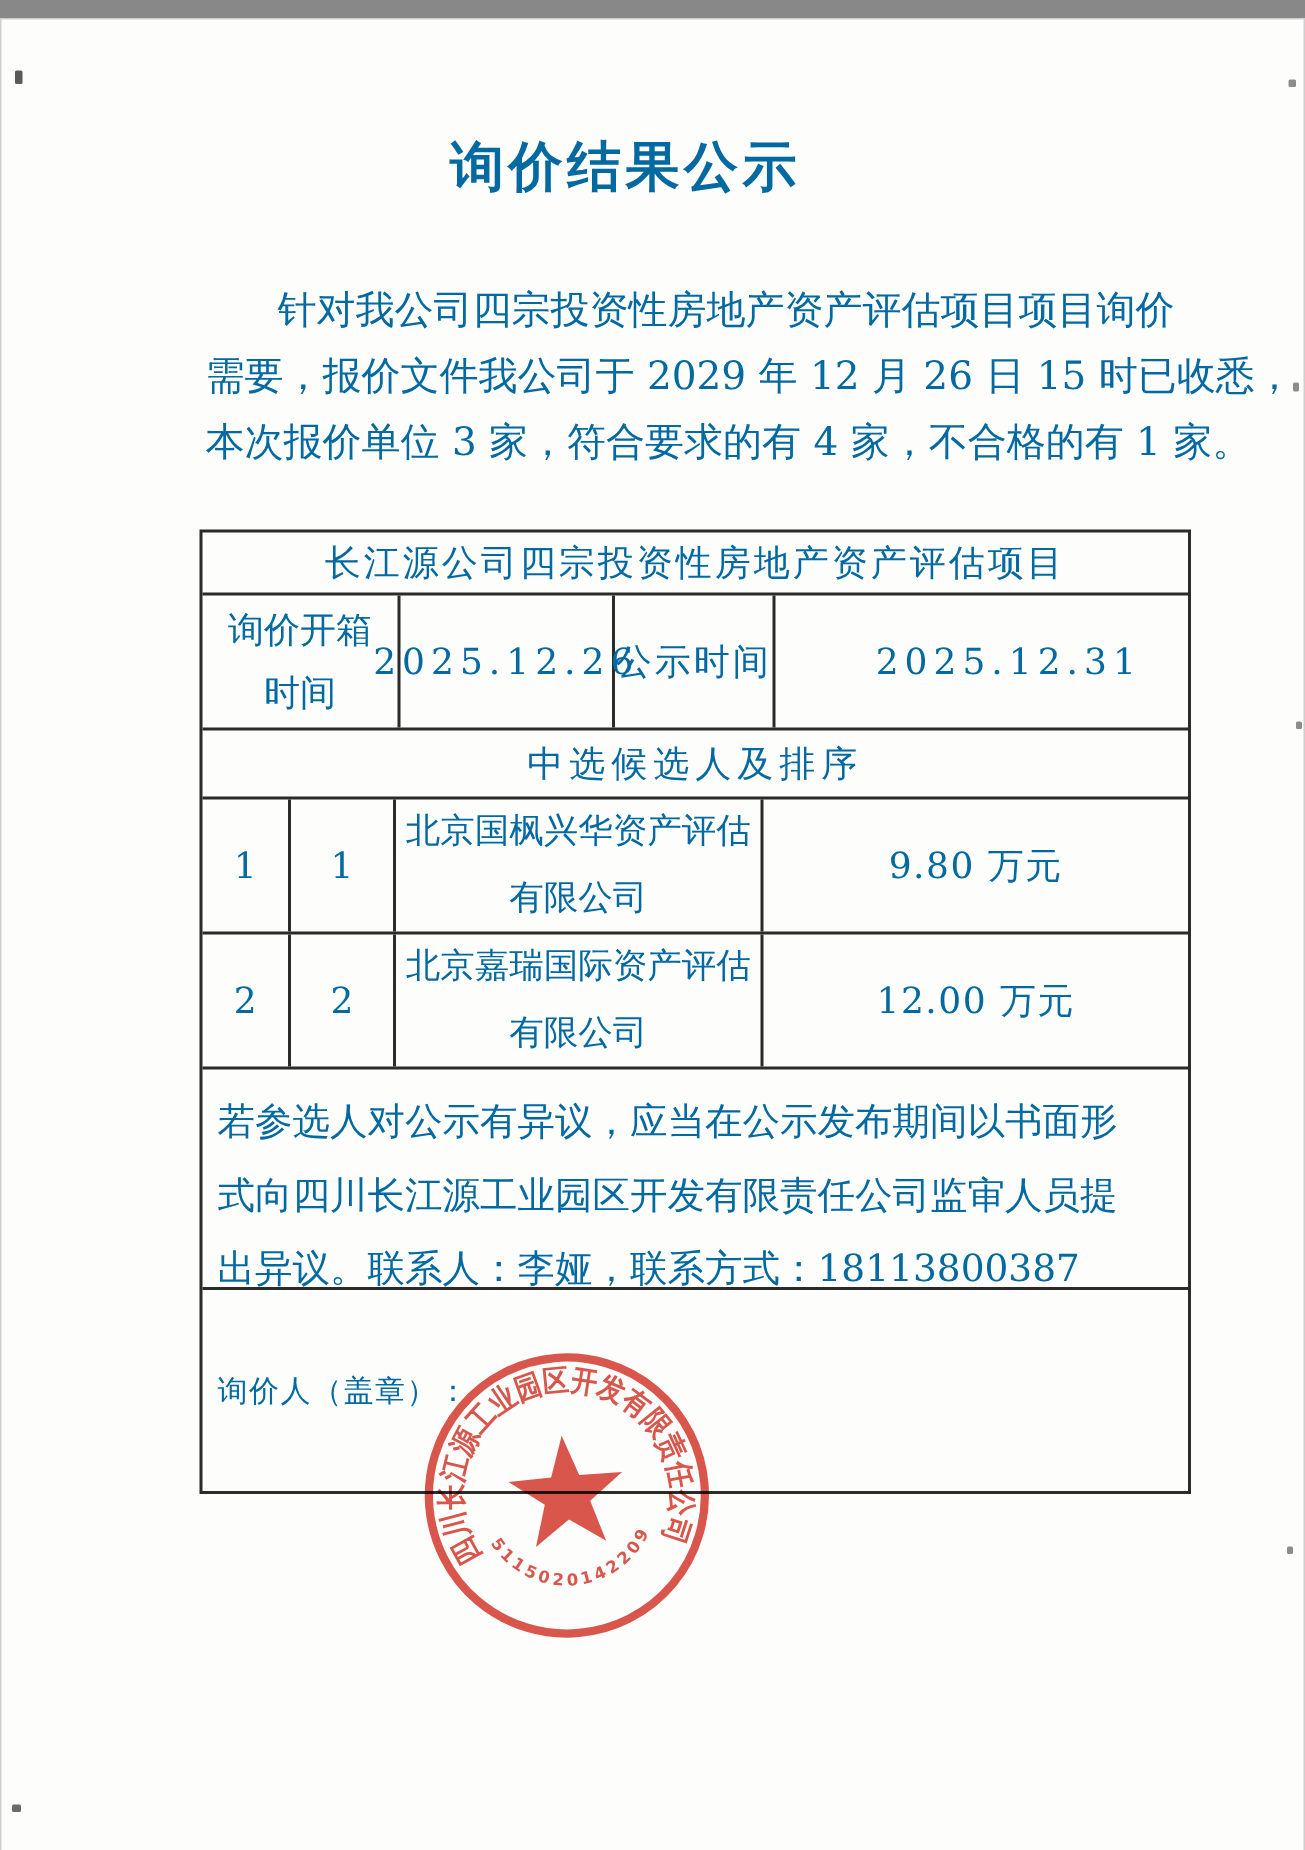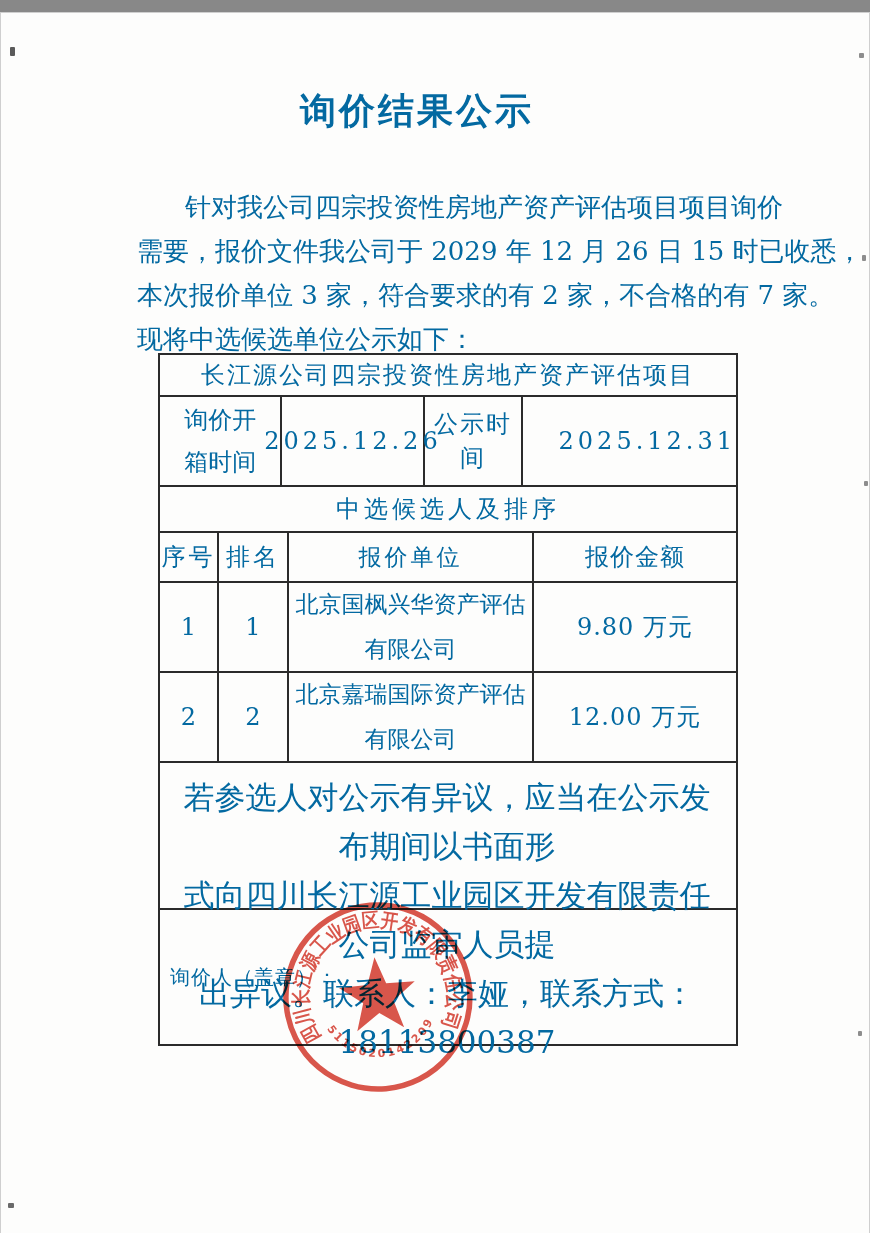--- a/index.html
+++ b/index.html
@@ -17,25 +17,25 @@
   }
   .doc-title {
     position:absolute; top:74px; left:0; width:100%;
     text-align:center; font-size:36px; font-weight:bold;
     letter-spacing:3px; transform:translateX(-18px);
   }
   .body-par {
     position:absolute; top:172px; left:136px; width:634px;
     font-size:26px; line-height:44px;
   }
-  .body-par .line { white-space:nowrap; }
+  .body-par .line { white-space:nowrap;text-align:center; }
   .body-par .indent { text-indent:48px; }
 
   .doc-table {
-    position:absolute; top:340px; left:157px; width:580px;
+    position:absolute; top:340px; left:132px; width:661px;
     border:2px solid #2b2b2b;
     font-size:24px;
   }
   .tr { display:flex; border-bottom:2px solid #2b2b2b; }
   .tr:last-child { border-bottom:none; }
   .td {
     border-right:2px solid #2b2b2b;
     display:flex; align-items:center; justify-content:center;
     text-align:center; line-height:34px;
   }
@@ -51,21 +51,21 @@
   .c-openlabel { width:132px; line-height:42px; padding:0 14px; }
   .c-opendate { width:143px; letter-spacing:4px; }
   .c-publabel { width:107px; letter-spacing:2px; }
   .c-pubdate { flex:1; letter-spacing:4px;padding-left:36px; }
   .c-no { width:59px; }
   .c-rank { width:70px; }
   .c-company { width:245px; font-size:23px; line-height:45px; padding:0 2px; }
   .c-amount { flex:1; letter-spacing:1px; }
   .objection-text {
     width:100%; padding:10px 12px 0 10px;
-    font-size:31px; line-height:49px; text-align:center;
+    font-size:25px; line-height:49px; text-align:left;
   }
   .sign-cell {
     width:100%; display:flex; align-items:center;
     padding-left:10px; font-size:20px; letter-spacing:1px;
   }
   .seal {
     position:absolute; left:277px; top:882px; width:200px; height:206px;
     transform:rotate(-5deg);
     mix-blend-mode:multiply; opacity:.93;
     pointer-events:none;
@@ -81,47 +81,40 @@
 </head>
 <body>
 
 <div class="page">
 
   <div class="doc-title">询价结果公示</div>
 
   <div class="body-par">
     <div class="line indent">针对我公司四宗投资性房地产资产评估项目项目询价</div>
     <div class="line">需要，报价文件我公司于 2029 年 12 月 26 日 15 时已收悉，</div>
-    <div class="line">本次报价单位 3 家，符合要求的有 2 家，不合格的有 7 家。</div>
-    <div class="line">现将中选候选单位公示如下：</div>
+    <div class="line">本次报价单位 3 家，符合要求的有 4 家，不合格的有 1 家。</div>
   </div>
 
   <div class="doc-table">
 
     <div class="tr r-title">
       <div class="td full">长江源公司四宗投资性房地产资产评估项目</div>
     </div>
 
     <div class="tr r-dates">
       <div class="td c-openlabel">询价开箱时间</div>
       <div class="td c-opendate">2025.12.26</div>
       <div class="td c-publabel">公示时间</div>
       <div class="td c-pubdate">2025.12.31</div>
     </div>
 
     <div class="tr r-section">
       <div class="td full">中选候选人及排序</div>
     </div>
 
-    <div class="tr r-cols">
-      <div class="td c-no">序号</div>
-      <div class="td c-rank">排名</div>
-      <div class="td c-company">报价单位</div>
-      <div class="td c-amount">报价金额</div>
-    </div>
 
     <div class="tr r-entry">
       <div class="td c-no">1</div>
       <div class="td c-rank">1</div>
       <div class="td c-company">北京国枫兴华资产评估有限公司</div>
       <div class="td c-amount">9.80 万元</div>
     </div>
 
     <div class="tr r-entry">
       <div class="td c-no">2</div>

